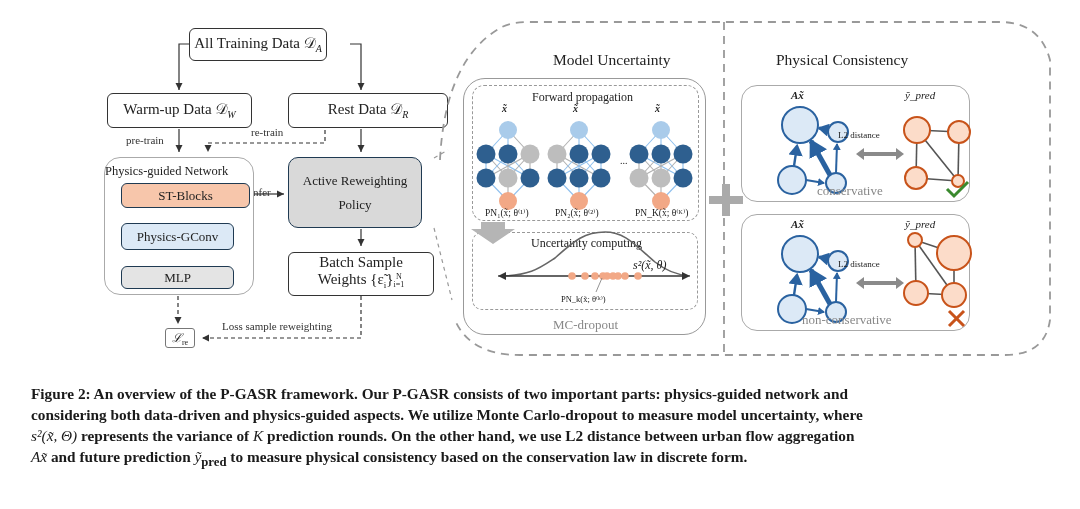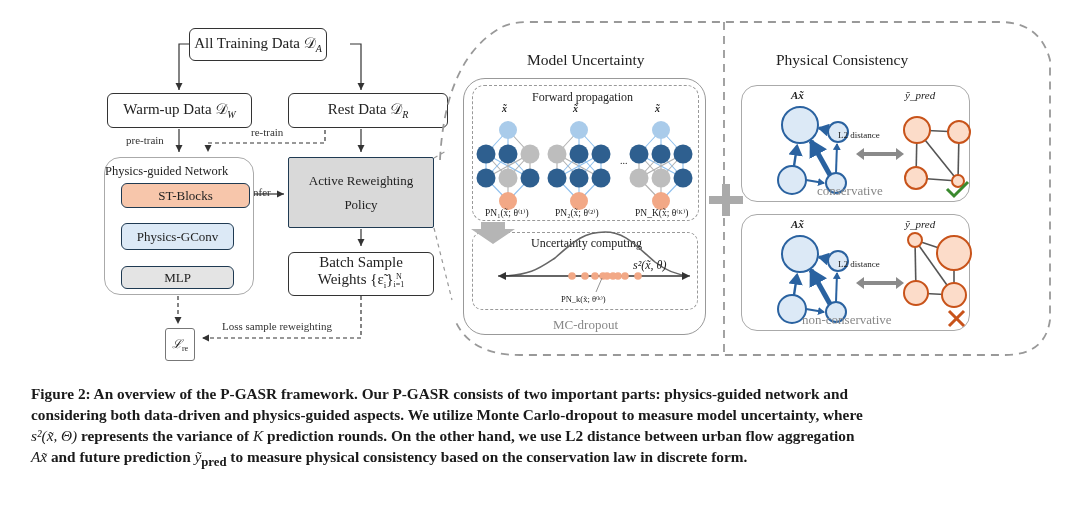--- a/index.html
+++ b/index.html
@@ -57,52 +57,52 @@
 <div class="lbl" style="left:251px;top:126px;font-size:11px;">re-train</div>
 <div class="lbl" style="left:250px;top:178px;font-size:11px;margin-top:8px;">infer</div>
 
 <div class="abs" style="left:104px;top:157px;width:150px;height:138px;box-sizing:border-box;border:1.2px solid #aaa;border-radius:16px;background:#fff;">
   <div style="font-size:12.5px;margin-top:6px;">Physics-guided Network</div>
 </div>
 <div class="box" style="left:121px;top:183px;width:129px;height:25px;background:#f7c6ab;border-color:#1f3a52;font-size:13px;">ST-Blocks</div>
 <div class="box" style="left:121px;top:223px;width:113px;height:27px;background:#dce9f6;border-color:#1f3a52;font-size:13px;">Physics-GConv</div>
 <div class="box" style="left:121px;top:266px;width:113px;height:23px;background:#e4e4e4;border-color:#1f3a52;font-size:13px;">MLP</div>
 
-<div class="box" style="left:288px;top:157px;width:146px;height:71px;background:#d9d9d9;border:1.8px solid #1f3a52;border-radius:2px;flex-direction:column;font-size:13px;line-height:24px;">
+<div class="box" style="left:288px;top:157px;width:134px;height:71px;background:#d9d9d9;border:1.8px solid #1f3a52;border-radius:10px;flex-direction:column;font-size:13px;line-height:24px;">
   <span>Active Reweighting</span>
   <span>Policy</span>
 </div>
 
 <div class="box" style="left:288px;top:252px;width:146px;height:44px;flex-direction:column;font-size:15px;line-height:17px;">
   <span>Batch Sample</span>
   <span><span>Weights {ε̃</span><sub style="font-size:9px">i</sub><span>}</span><span style="display:inline-flex;flex-direction:column;font-size:8px;line-height:8px;vertical-align:middle;">
         <span>N</span>
         <span>i=1</span>
       </span></span>
 </div>
 
 <div class="lbl" style="left:222px;top:320px;font-size:11px;">Loss sample reweighting</div>
-<div class="box" style="left:165px;top:328px;width:30px;height:33px;border-color:#777;border-radius:3px;font-size:12px;">
+<div class="box" style="left:165px;top:328px;width:30px;height:20px;border-color:#777;border-radius:3px;font-size:12px;">
   <span><span class="cal">ℒ</span><sub style="font-size:8px">re</sub></span>
 </div>
 
 <svg class="abs" style="left:0;top:0" width="1080" height="370">
   <path d="M440,160 Q445,60 500,28 Q510,22 530,22 L1000,22 Q1040,22 1050,60 L1050,320 Q1045,355 1005,355 L520,355 Q470,355 455,320" fill="none" stroke="#999" stroke-width="1.8" stroke-dasharray="8,6"></path>
   <line x1="724" y1="22" x2="724" y2="355" stroke="#999" stroke-width="1.8" stroke-dasharray="8,6"></line>
 
   <line x1="434" y1="158" x2="448" y2="150" stroke="#999" stroke-width="1.2" stroke-dasharray="4,4"></line>
   <line x1="434" y1="228" x2="452" y2="300" stroke="#999" stroke-width="1.2" stroke-dasharray="4,4"></line>
 
   <g>
     <rect x="709" y="196" width="34" height="8" fill="#aaa"></rect>
     <rect x="722" y="184" width="8" height="32" fill="#aaa"></rect>
   </g>
 </svg>
 
-<div class="abs" style="left:527px;top:51px;font-size:15.5px;">Model Uncertainty</div>
+<div class="abs" style="left:553px;top:51px;font-size:15.5px;">Model Uncertainty</div>
 
 <div class="abs" style="left:463px;top:78px;width:243px;height:257px;box-sizing:border-box;border:1.2px solid #999;border-radius:22px;"></div>
 <div class="abs" style="left:472px;top:85px;width:227px;height:136px;box-sizing:border-box;border:1.2px dashed #999;border-radius:12px;"></div>
 <div class="abs" style="left:532px;top:90px;font-size:12px;">Forward propagation</div>
 <div class="abs" style="left:472px;top:232px;width:226px;height:78px;box-sizing:border-box;border:1.2px dashed #999;border-radius:10px;"></div>
 <div class="abs" style="left:531px;top:236px;font-size:12px;">Uncertainty computing</div>
 <div class="abs" style="left:553px;top:317px;font-size:13px;color:#888;">MC-dropout</div>
 
 <svg class="abs" style="left:460px;top:100px" width="250" height="240">
   <g id="nets">

